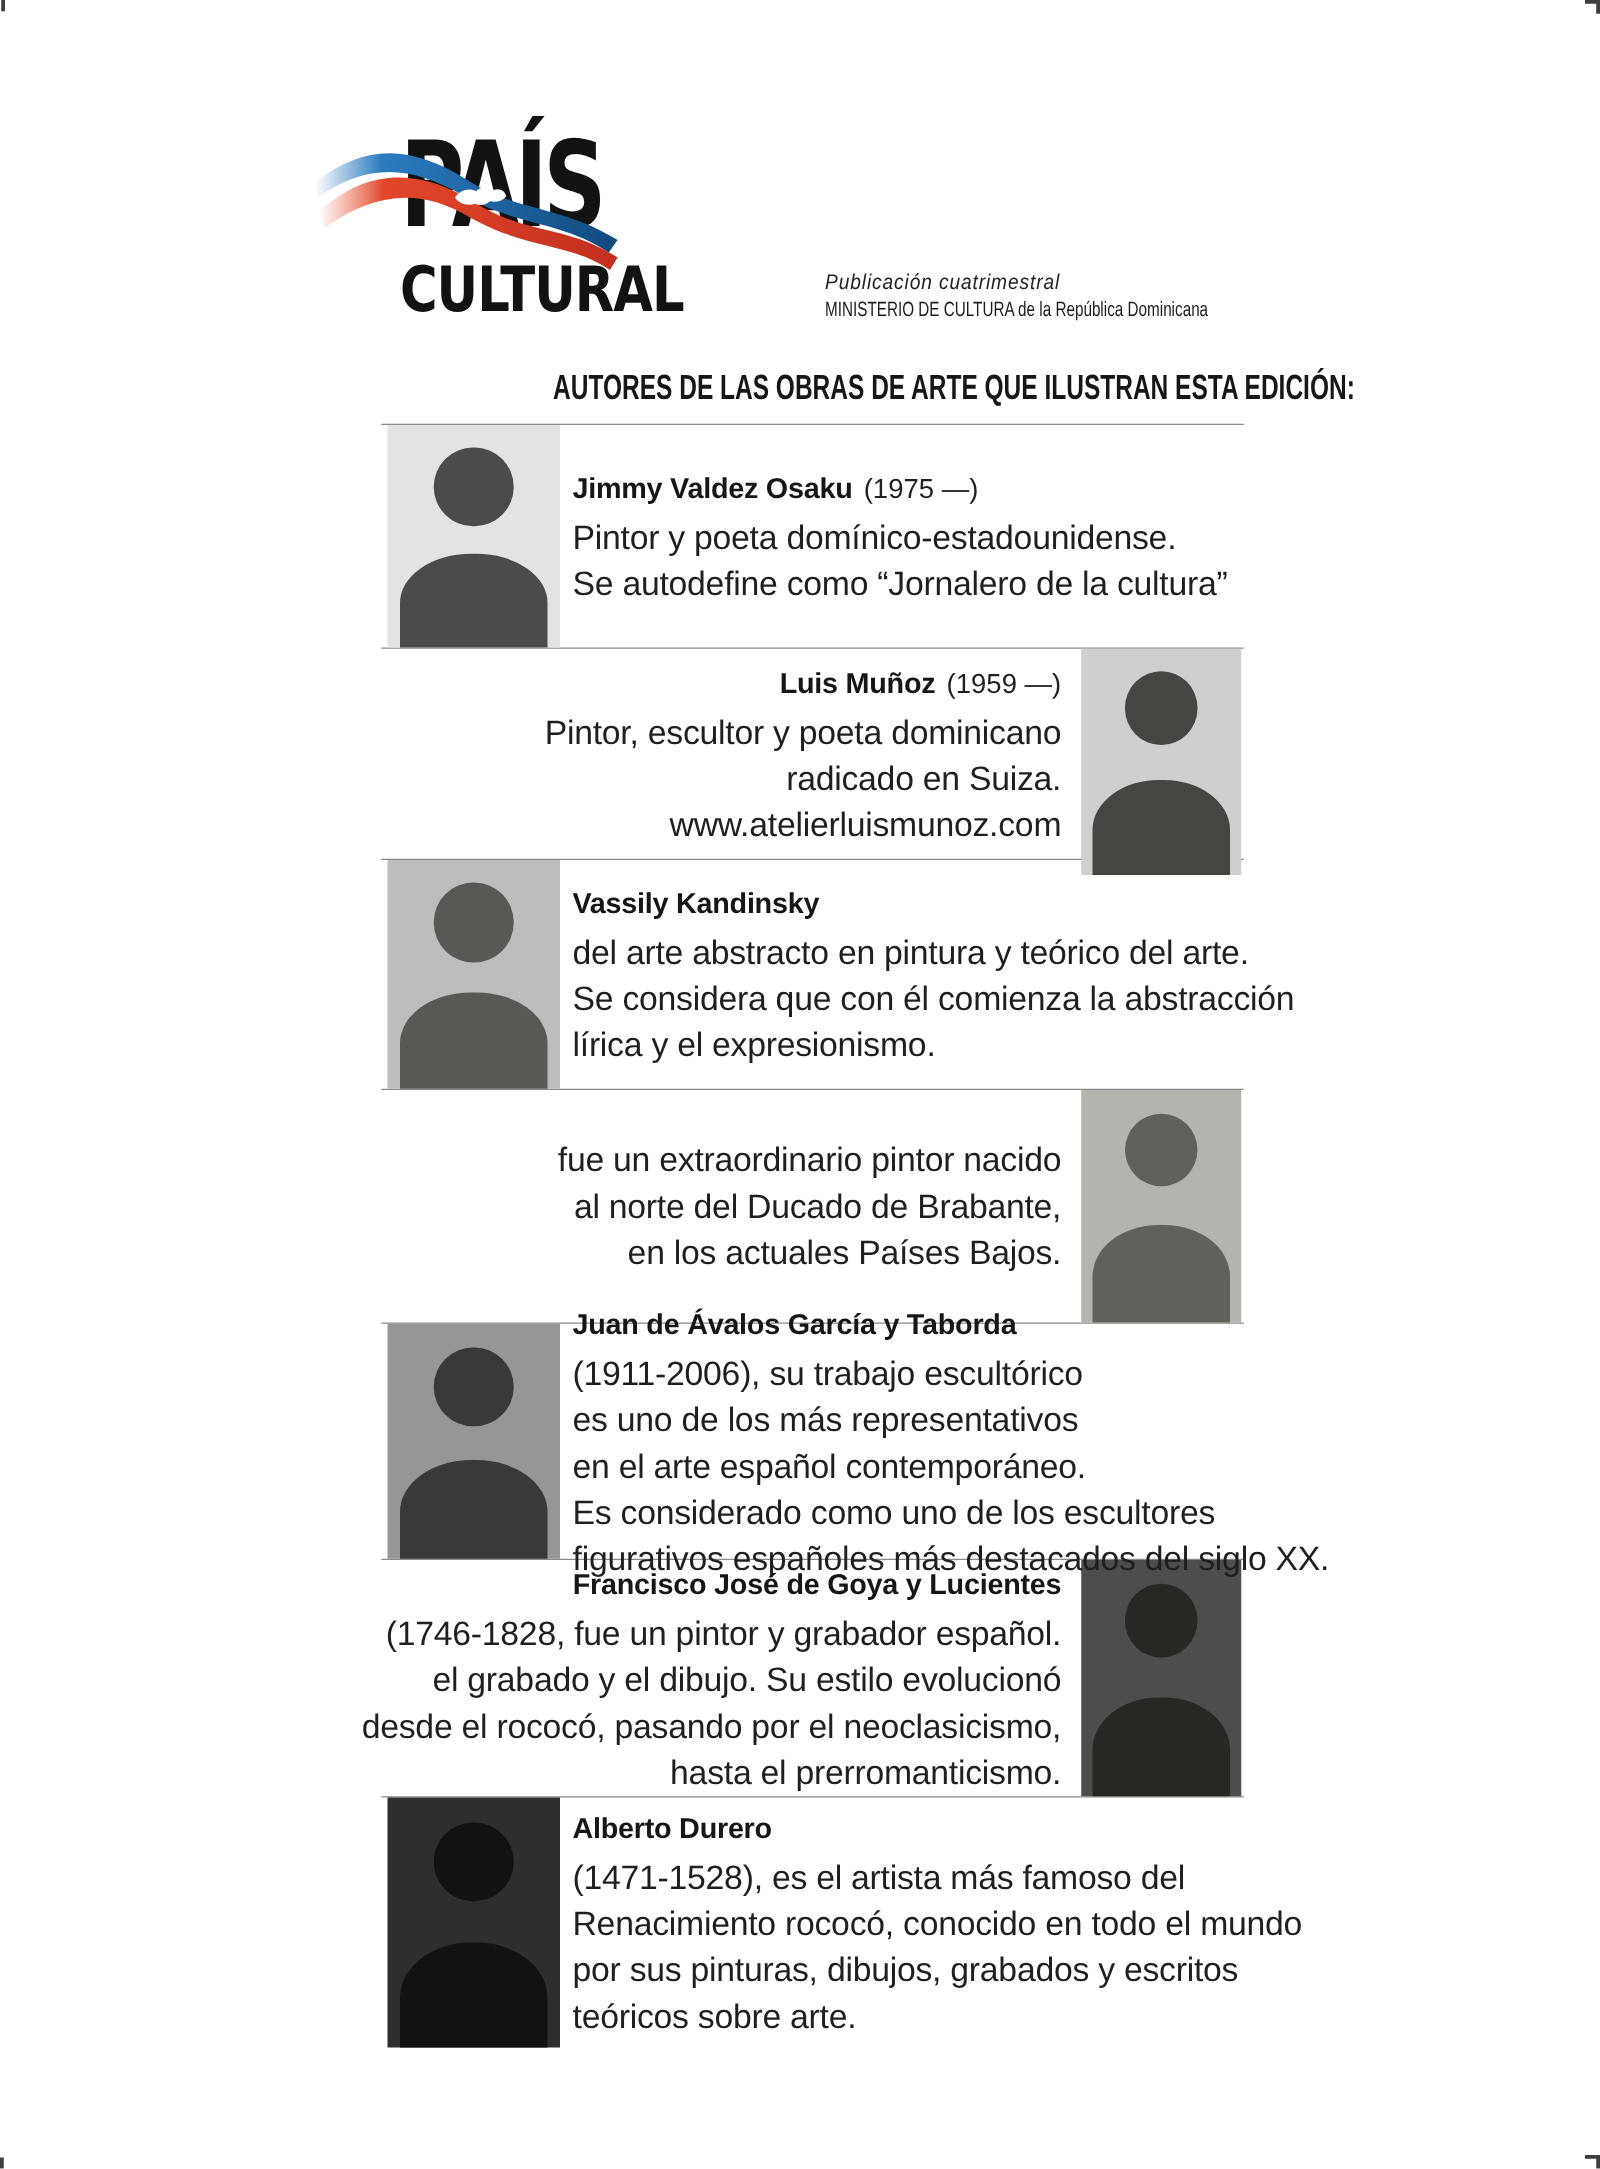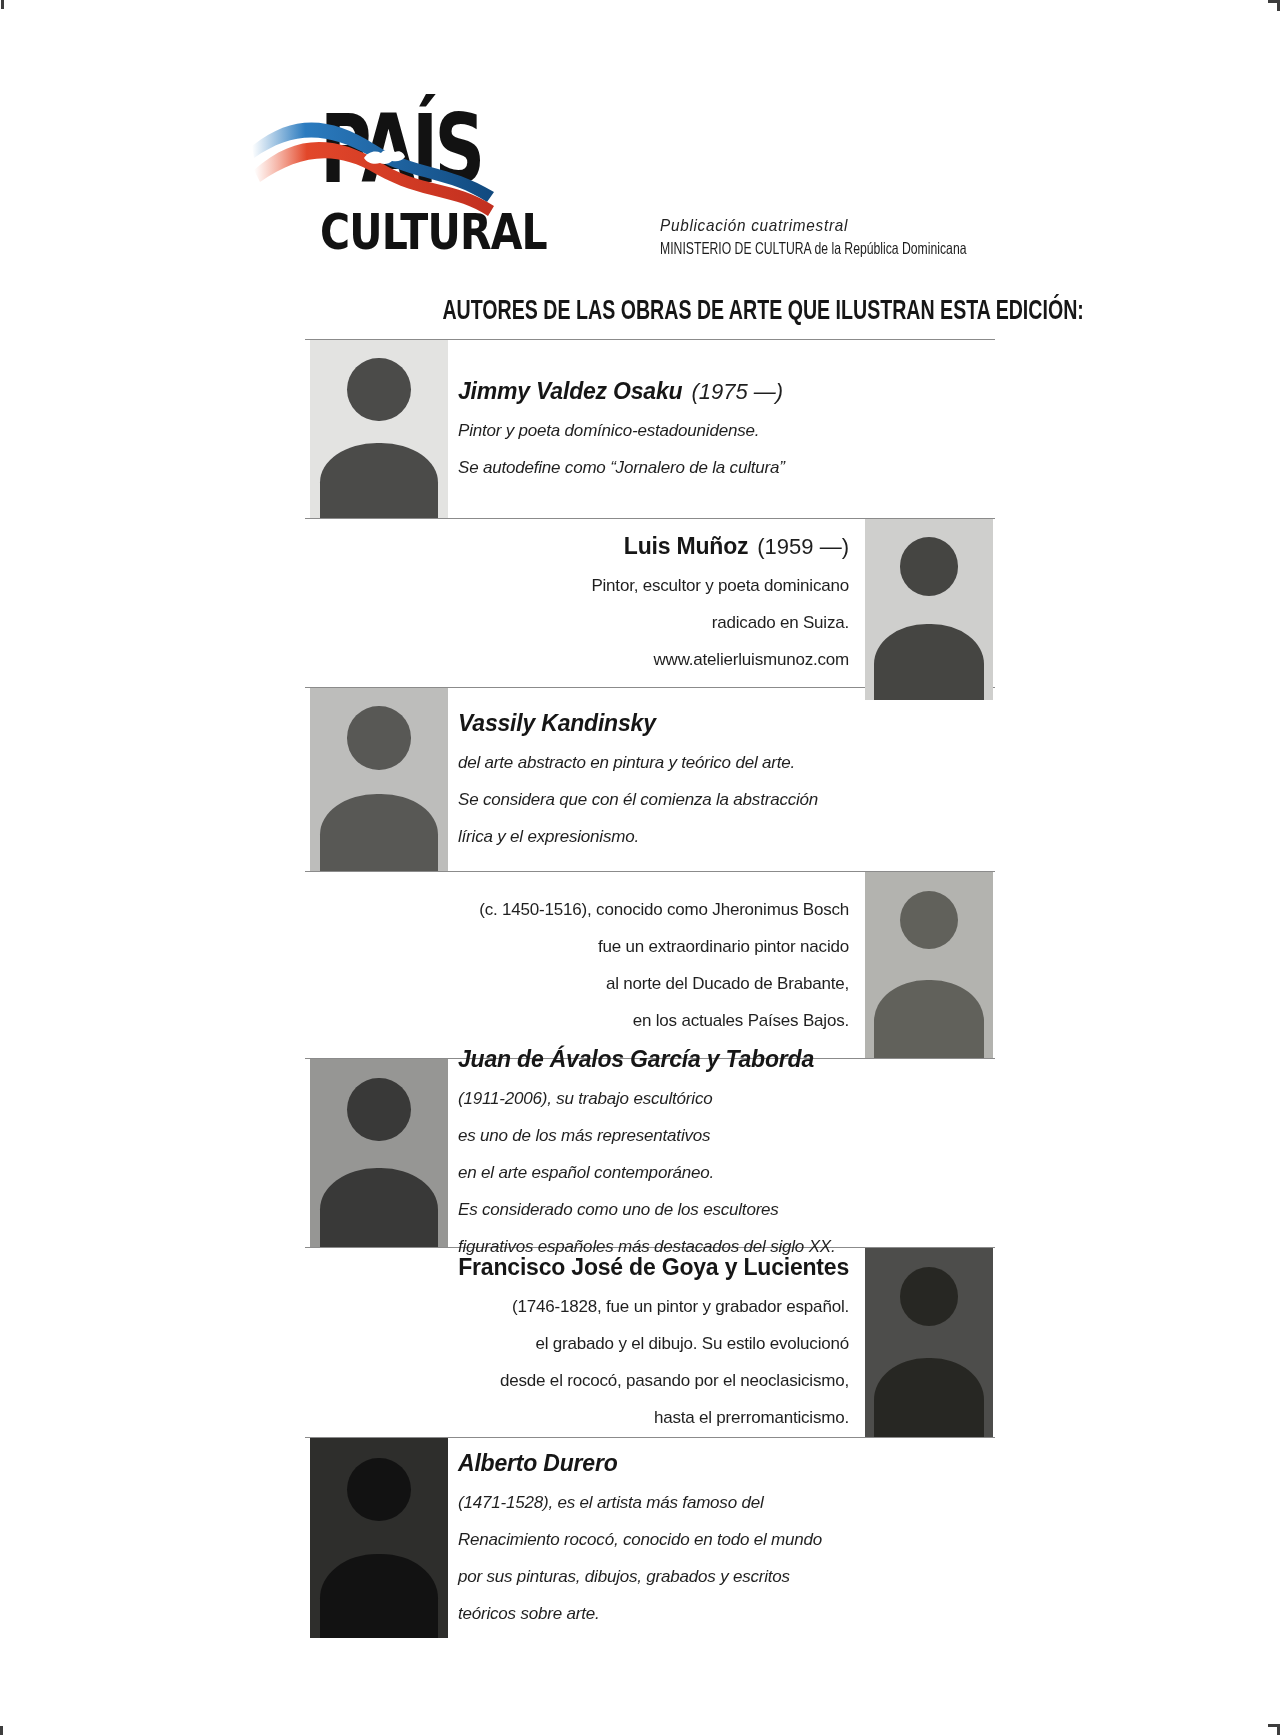--- a/index.html
+++ b/index.html
@@ -48,26 +48,26 @@
   .photo-left  .photo{left:5px;}
   .photo-right .photo{right:2px;width:128px;}
   .entry:nth-child(2) .photo{height:181px;z-index:2;}
   
   .photo::before{content:"";position:absolute;left:27%;top:10%;width:46%;aspect-ratio:1/1;
                  border-radius:50%;background:var(--pfg,#444);opacity:0.9;}
   .photo::after{content:"";position:absolute;left:7%;bottom:-4%;width:86%;height:46%;
                 border-radius:48% 48% 0 0;background:var(--pfg,#444);opacity:0.9;}
 
   .text{position:absolute;top:0;bottom:0;display:flex;flex-direction:column;justify-content:center;z-index:2;}
-  .photo-left  .text{left:153px;right:0;align-items:flex-start;text-align:left;font-style:italic;}
+  .photo-left  .text{left:153px;right:0;align-items:flex-start;text-align:left;}
   .photo-right .text{left:0;right:146px;align-items:flex-end;}
   .name-line{line-height:37px;white-space:nowrap;}
   .name{font-weight:bold;font-size:23px;letter-spacing:-0.2px;color:#161616;}
   .dates{font-size:22px;margin-left:9px;color:#1f1f1f;}
-  .line{font-size:17px;line-height:37px;letter-spacing:-0.2px;color:#1f1f1f;white-space:nowrap;}
+  .line{font-size:27px;line-height:37px;letter-spacing:-0.2px;color:#1f1f1f;white-space:nowrap;}
   .line .b{font-weight:bold;color:#141414;}
 </style>
 </head>
 <body>
 
 <div class="page">
 
   <div class="cropmark cm-tl"></div>
   <div class="cropmark cm-tr"></div>
   <div class="cropmark cm-bl"></div>
@@ -135,21 +135,20 @@
       </div>
           <div class="line"><span>del arte abstracto en pintura y teórico del arte.</span></div>
           <div class="line"><span>Se considera que con él comienza la abstracción</span></div>
           <div class="line"><span>lírica y el expresionismo.</span></div>
         </div>
   </section>
 
   <section class="entry photo-right">
     <div class="photo" style="--pbg: #b3b3af; --pfg: #585852;"></div>
     <div class="text">
-    <div class="line"><span>(c. 1450-1516), conocido como Jheronimus Bosch</span></div>
           <div class="line"><span>fue un extraordinario pintor nacido</span></div>
           <div class="line"><span>al norte del Ducado de Brabante,</span></div>
           <div class="line"><span>en los actuales Países Bajos.</span></div>
         </div>
   </section>
 
   <section class="entry photo-left">
     <div class="photo" style="--pbg: #969694; --pfg: #2f2f2d;"></div>
     <div class="text">
       <div class="name-line">

